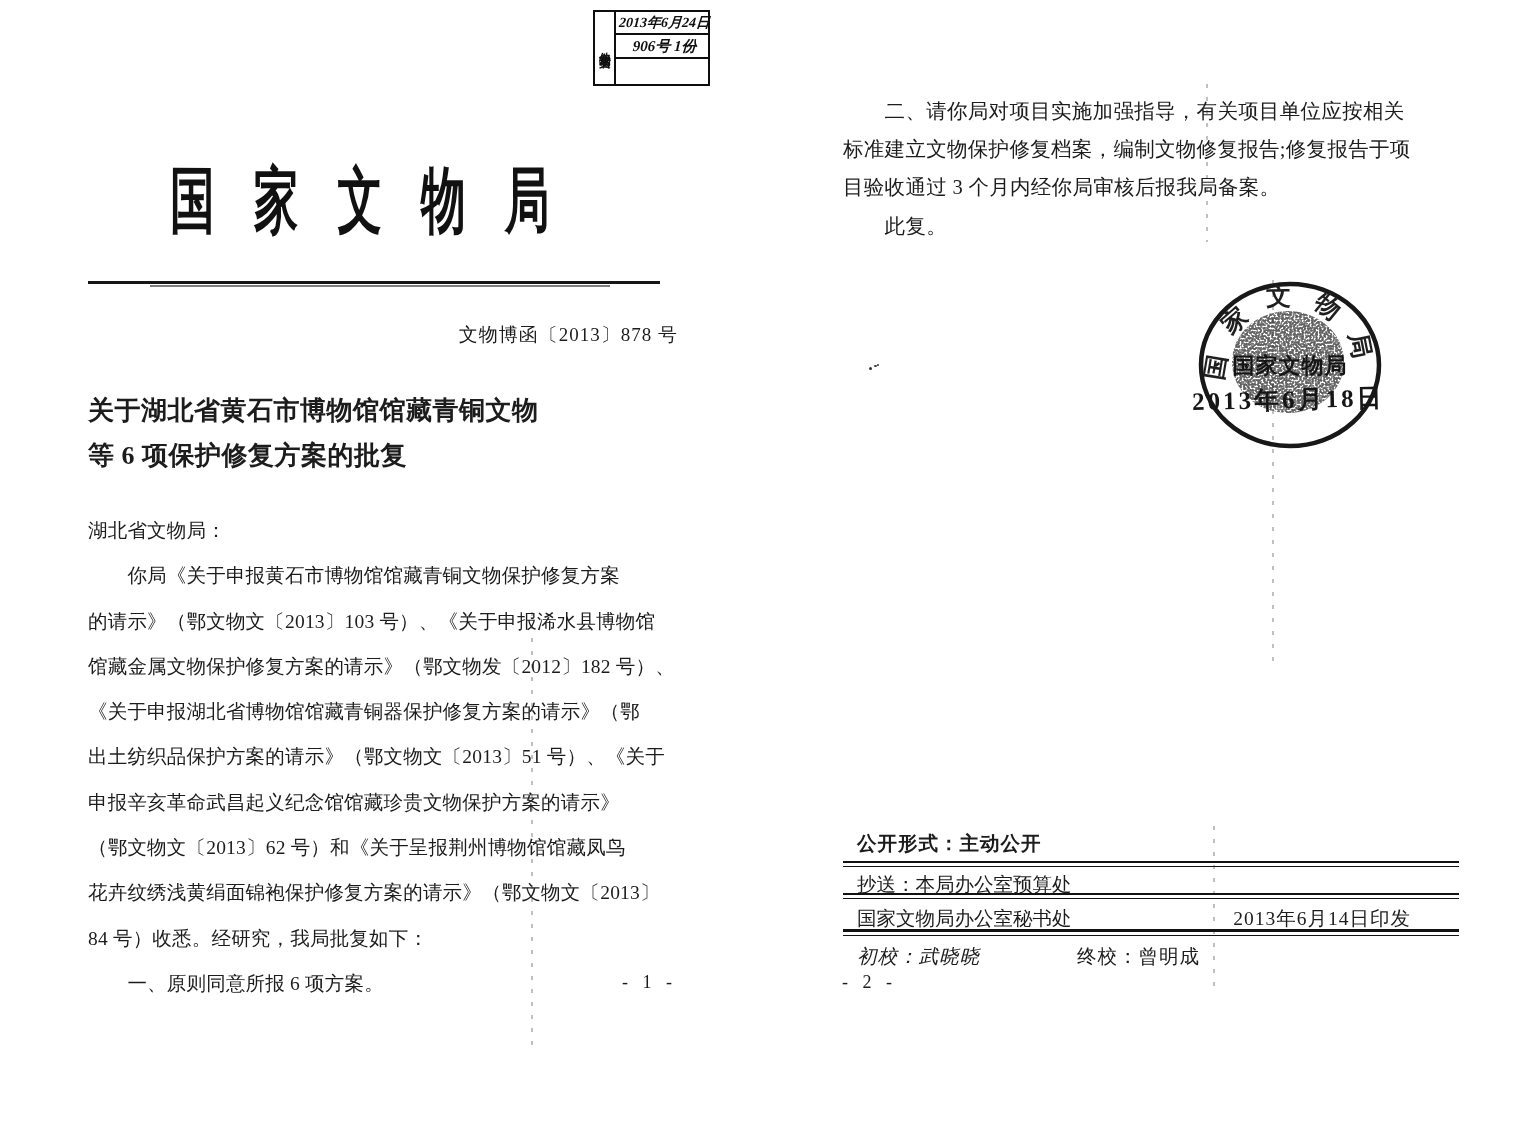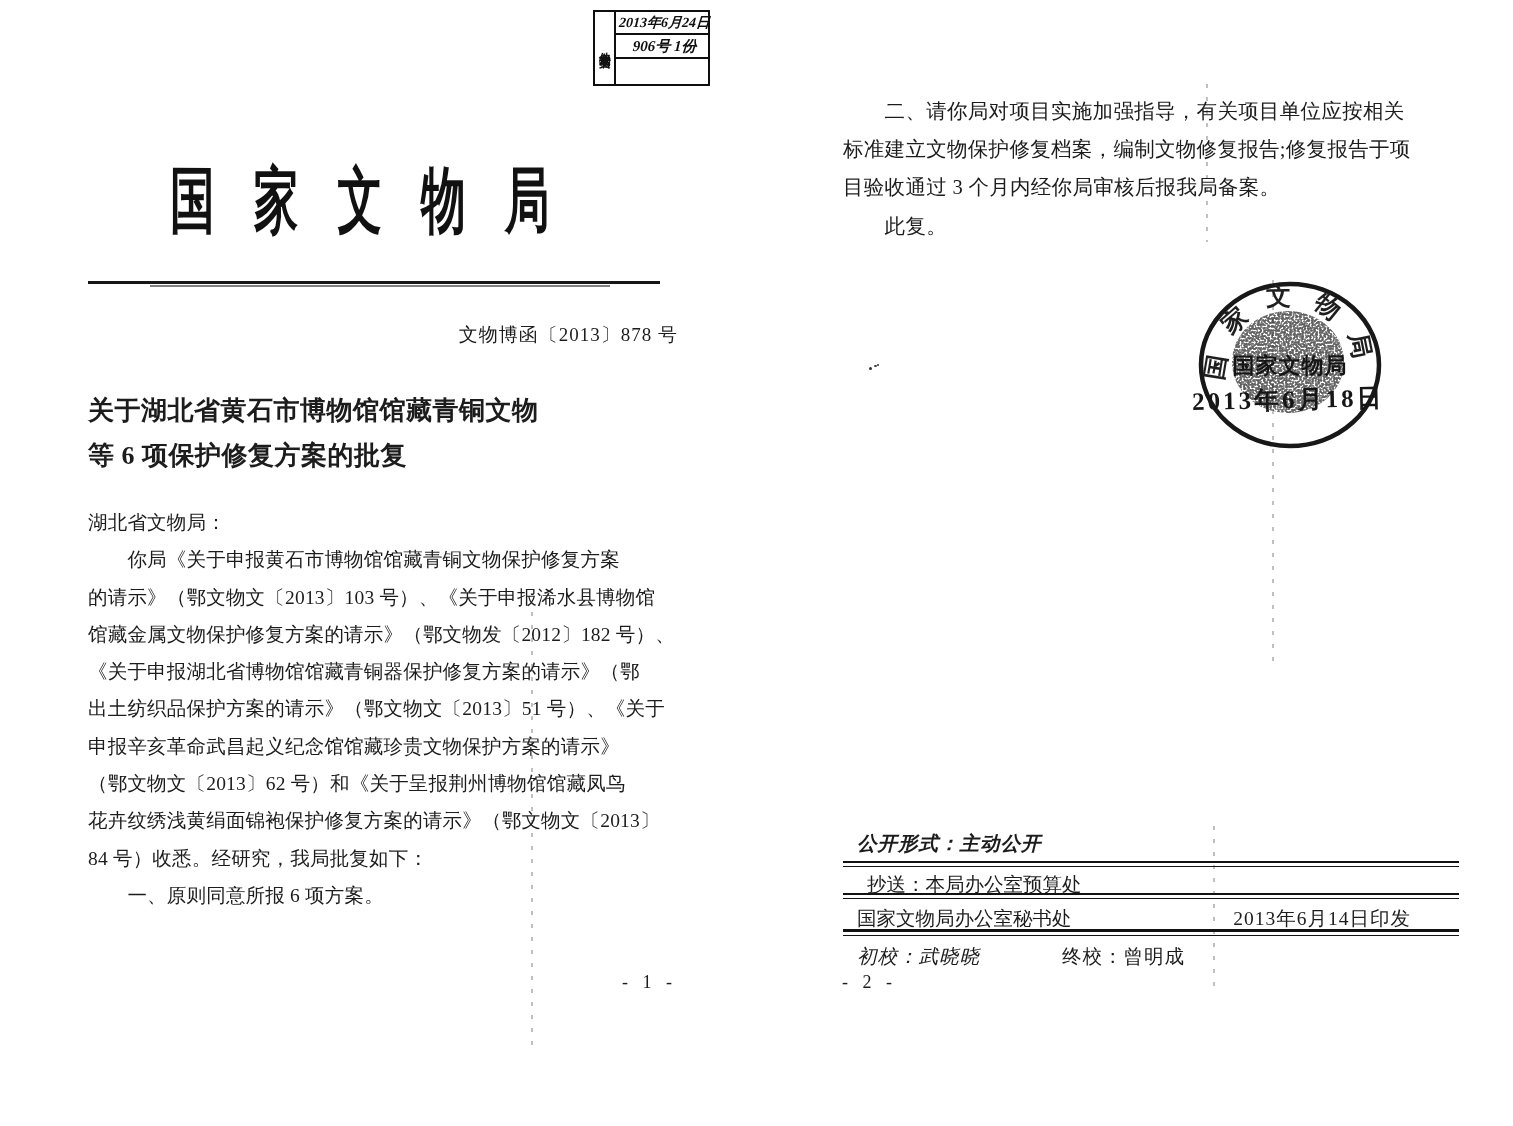--- a/index.html
+++ b/index.html
@@ -20,37 +20,37 @@
   .rr2{height:24px;border-bottom:2px solid #0e0e0e;font-size:15px;font-style:italic;font-weight:700;text-align:center;line-height:22px;transform:skewX(-3deg);}
   .rr3{flex:1;}
   
   .masthead{left:170px;top:156px;font-size:72px;font-weight:700;letter-spacing:63px;white-space:nowrap;
     transform:scaleX(0.62);transform-origin:0 0;line-height:90px;color:#111;}
   .rule-main{left:88px;top:281px;width:572px;height:2.5px;background:#161616;}
   .rule-ghost{left:150px;top:285px;width:460px;height:1.5px;background:#3a3a3a;opacity:.65;}
   .docnum{left:400px;top:322px;width:278px;text-align:right;font-size:19px;letter-spacing:1px;white-space:nowrap;}
   .doc-title{left:88px;top:388px;width:522px;font-weight:700;font-size:26px;line-height:45px;letter-spacing:0.5px;}
   .body-left{left:88px;top:504px;width:530px;font-size:19.5px;line-height:37.3px;letter-spacing:0.2px;}
-  .body-left div{white-space:nowrap;}
+  .body-left div{white-space:nowrap;margin-top:8px;}
   .pagenum1{left:622px;top:972px;font-size:18px;letter-spacing:5px;white-space:nowrap;}
   
   .body-right{left:843px;top:92px;width:534px;font-size:20.5px;line-height:38.2px;letter-spacing:0.3px;}
   .body-right div{white-space:nowrap;}
   .seal-svg{left:1198px;top:276px;}
   .seal-date{left:1192px;top:383px;font-size:25px;font-weight:600;letter-spacing:3px;color:#161616;
     transform:rotate(-1.2deg);white-space:nowrap;}
   .footer{left:843px;top:828px;width:616px;height:150px;font-size:19.5px;}
-  .f-pub{position:absolute;left:14px;top:2px;font-weight:600;letter-spacing:1px;white-space:nowrap;font-style:italic;}
+  .f-pub{position:absolute;left:14px;top:2px;font-weight:600;letter-spacing:1px;white-space:nowrap;}
   .f-rule{position:absolute;left:0;width:616px;height:6px;border-top:2.5px solid #121212;border-bottom:1.5px solid #121212;box-sizing:border-box;}
   .f-r1{top:33px;} .f-r2{top:65px;} .f-r3{top:101px;height:7px;border-top:3px solid #121212;}
-  .f-cc{position:absolute;left:24px;top:43px;white-space:nowrap;}
+  .f-cc{position:absolute;left:14px;top:43px;white-space:nowrap;}
   .f-issuer{position:absolute;left:14px;top:77px;white-space:nowrap;}
   .f-date{position:absolute;right:48px;top:77px;white-space:nowrap;letter-spacing:1px;}
   .f-proof1{position:absolute;left:14px;top:115px;white-space:nowrap;letter-spacing:1px;font-style:italic;}
-  .f-proof2{position:absolute;left:219px;top:115px;white-space:nowrap;letter-spacing:1px;}
+  .f-proof2{position:absolute;left:234px;top:115px;white-space:nowrap;letter-spacing:1px;}
   .pagenum2{left:842px;top:972px;font-size:18px;letter-spacing:5px;white-space:nowrap;}
   
   .vdash{width:2px;opacity:.45;background:repeating-linear-gradient(180deg,rgba(20,20,20,.6) 0 4px,transparent 4px 13px);}
   .d1{left:531px;top:612px;height:436px;}
   .d2{left:1206px;top:84px;height:158px;}
   .d3{left:1272px;top:280px;height:382px;}
   .d4{left:1213px;top:826px;height:168px;}
   .speck{left:869px;top:364px;width:10px;height:8px;}
   .speck i{position:absolute;background:#333;border-radius:50%;}
   .speck i:nth-child(1){left:0;top:3px;width:3px;height:3px;}

